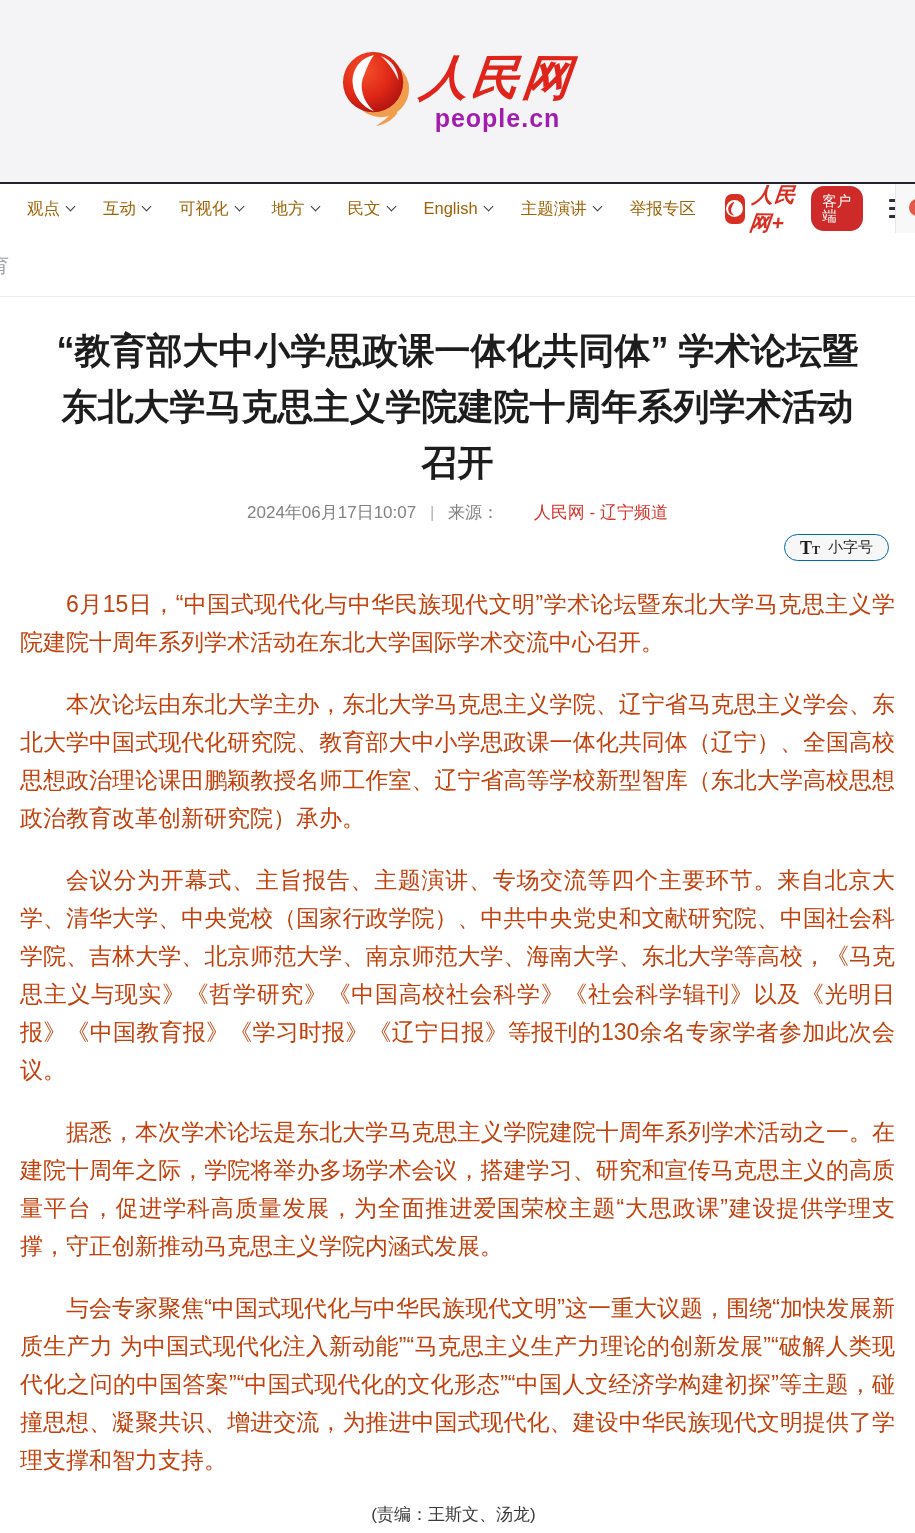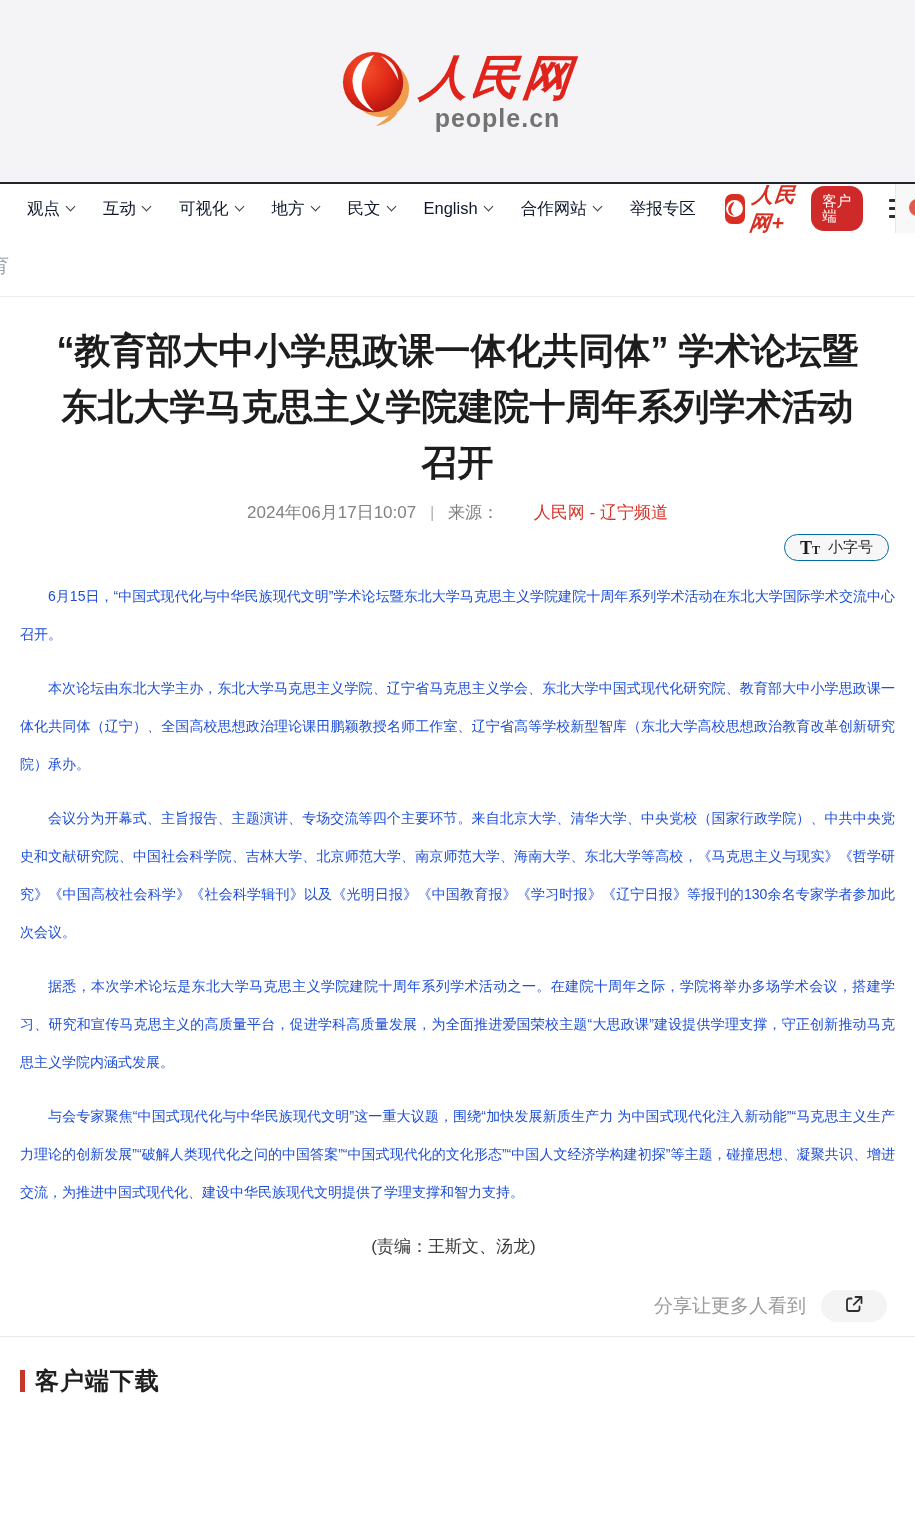--- a/index.html
+++ b/index.html
@@ -13,30 +13,30 @@
     height:184px; background:#f4f4f6; border-bottom:2px solid #23252e;
     display:flex; align-items:center; justify-content:center;
   }
   .logo { display:flex; align-items:center; gap:10px; cursor:pointer; }
   .logo-text { display:flex; flex-direction:column; align-items:center; }
   .logo-cn {
     color:#e0241b; font-size:48px; font-weight:bold; font-style:italic;
     letter-spacing:3px; line-height:54px; transform:skewX(-6deg);
   }
   .logo-en {
-    color:#737373; font-size:25px; font-weight:bold; letter-spacing:1px; line-height:26px;
+    color:#a21caf; font-size:25px; font-weight:bold; letter-spacing:1px; line-height:26px;
   }
   
   .navbar {
     height:49px; background:#fff; display:flex; align-items:center;
     padding-left:27px; position:relative;
   }
   .nav-item {
     display:flex; align-items:center; margin-right:29px; cursor:pointer;
-    font-size:16.5px; color:#0f172a; white-space:nowrap;text-align:right;
+    font-size:16.5px; color:#a16207; white-space:nowrap;text-align:right;
   }
   .chev {
     width:7px; height:7px; border-right:1.6px solid #3a3a3f; border-bottom:1.6px solid #3a3a3f;
     transform:rotate(45deg); display:inline-block; margin-left:7px; margin-top:-4px;
   }
   .app-badge { display:flex; align-items:center; gap:6px; margin-left:0; cursor:pointer; }
   .app-badge-icon {
     width:30px; height:30px; background:#d92f22; border-radius:7px;
     display:flex; align-items:center; justify-content:center;
   }
@@ -73,21 +73,21 @@
   .toolbar { display:flex; justify-content:flex-end; margin:10px 6px 0 0; }
   .font-pill {
     display:inline-flex; align-items:center; gap:8px; background:#f7f7f8;
     border:1px solid #0369a1; border-radius:14px; padding:3px 15px; cursor:pointer;
     color:#222; font-size:15px;
   }
   .tt { font-family:"Liberation Serif", serif; font-weight:bold; color:#1c1c1c; line-height:1; }
   .tt .t-big { font-size:18px; }
   .tt .t-small { font-size:12px; }
   .content p {
-    margin-top:16px; font-size:14px; line-height:38px; color:#1d4ed8;
+    margin-top:24px; font-size:23px; line-height:38px; color:#c2410c;
     text-indent:2em; text-align:justify;
   }
   .editor { margin-top:24px; text-align:center; font-size:17px; color:#3a3a3a; padding-right:8px; }
   .share-row {
     margin-top:32px; display:flex; justify-content:flex-end; align-items:center;
     gap:15px; padding-right:8px;
   }
   .share-label { color:#9b9b9b; font-size:19px; }
   .share-pill {
     width:66px; height:32px; border-radius:16px; background:#f4f4f5;
@@ -145,21 +145,21 @@
   </span>
   <span class="nav-item">
     <span>民文</span>
     <i class="chev"></i>
   </span>
   <span class="nav-item">
     <span>English</span>
     <i class="chev"></i>
   </span>
   <span class="nav-item">
-    <span>合作网站</span>
+    <span>主题演讲</span>
     <i class="chev"></i>
   </span>
   <span class="nav-item">
     <span>举报专区</span>
   </span>
 
   <span class="app-badge">
     <span class="app-badge-icon">
       <svg width="19" height="19" viewBox="0 0 18 18">
         <circle cx="9" cy="9" r="8" fill="#ffffff"></circle>

